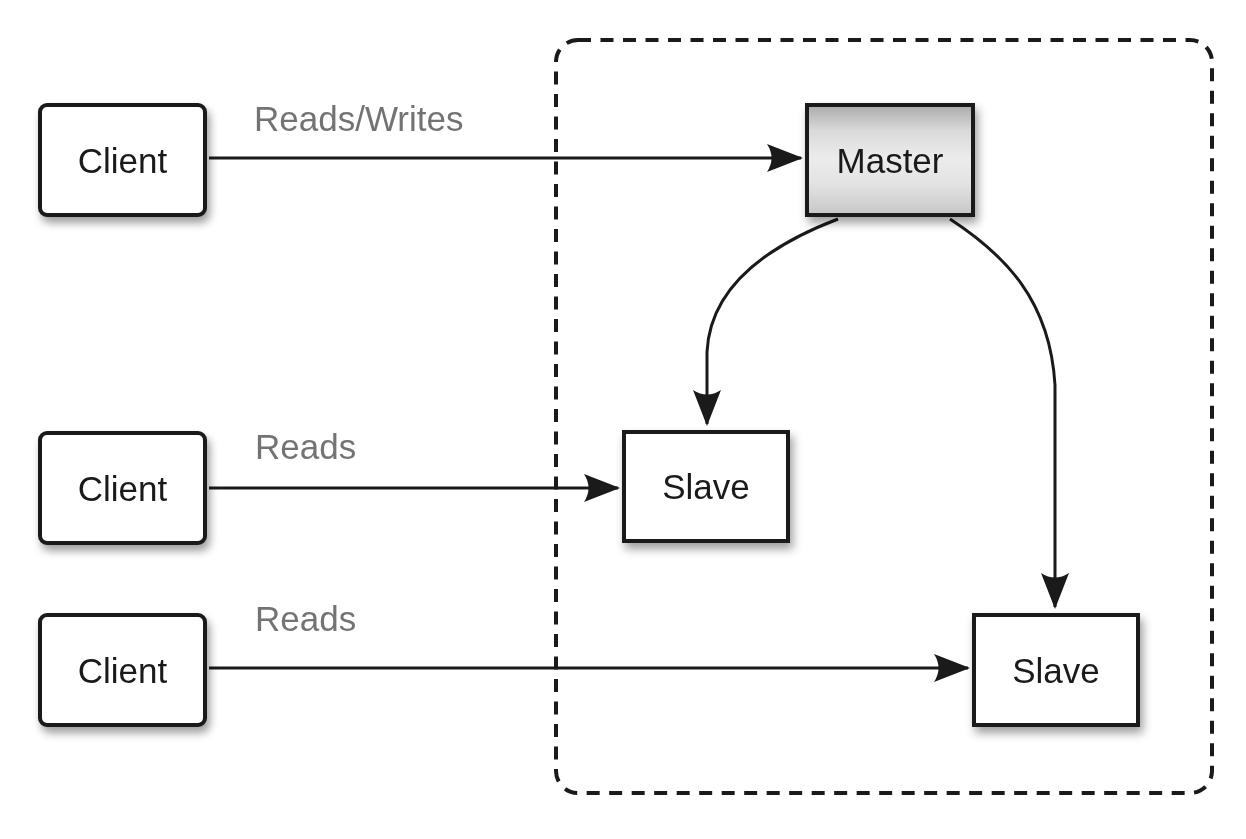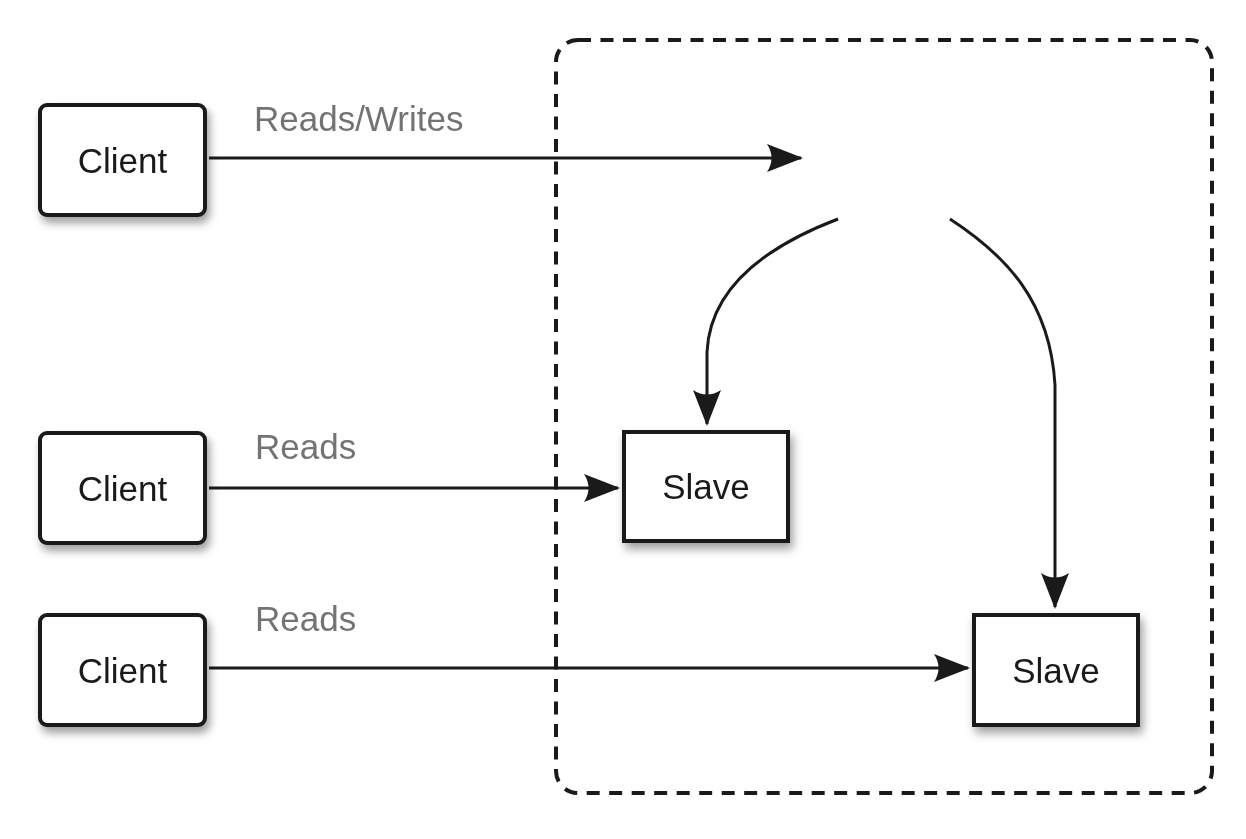--- a/index.html
+++ b/index.html
@@ -106,20 +106,23 @@
   </div>
 
   <div class="node client client-2">
     <span>Client</span>
   </div>
 
   <div class="node client client-3">
     <span>Client</span>
   </div>
 
+  <div class="node master">
+    <span>Master</span>
+  </div>
 
   <div class="node slave-1">
     <span>Slave</span>
   </div>
 
   <div class="node slave-2">
     <span>Slave</span>
   </div>
 
   <div class="edge-label label-reads-writes">Reads/Writes</div>

